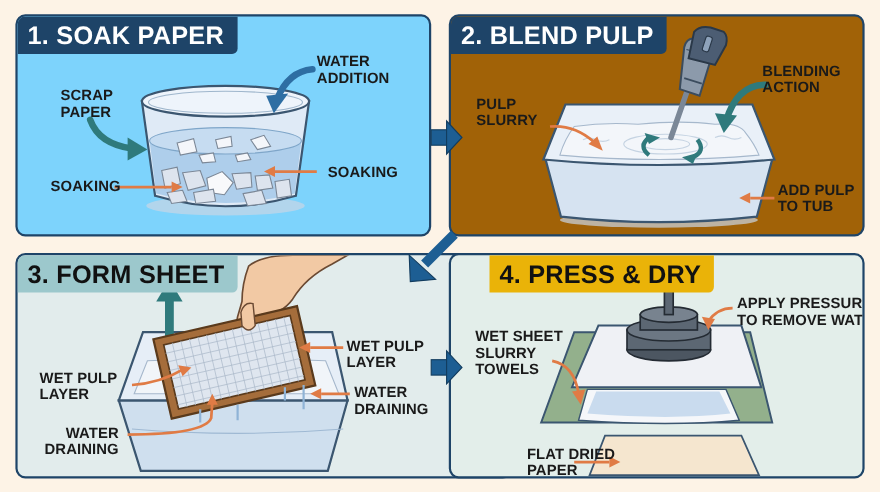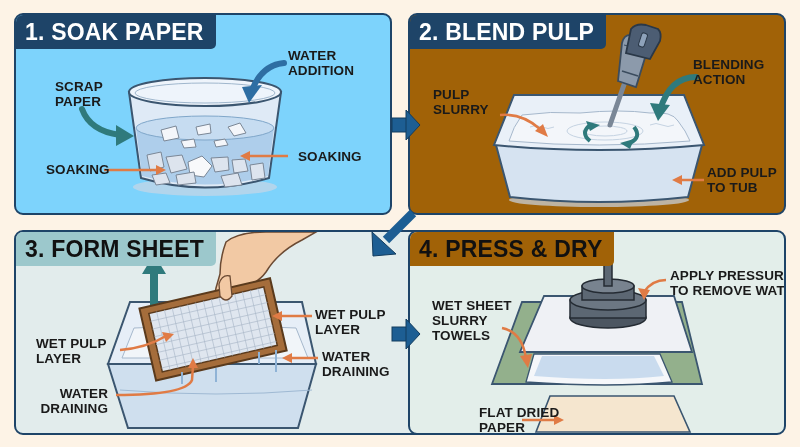--- a/index.html
+++ b/index.html
@@ -25,21 +25,21 @@
     padding: 0 12px 0 9px;
     border-bottom-right-radius: 5px;
     font-weight: 700;
     font-size: 23px;
     line-height: 34px;
     letter-spacing: 0.2px;
     white-space: nowrap;
   }
   .tab.dark { background: #1e4468; color: #ffffff; }
   .tab.teal { background: #9cc8cc; color: #111111; }
-  .tab.green { background: #a16207; color: #111111; }
+  .tab.green { background: #eab308; color: #111111; margin-left: 35px; }
   .label {
     position: absolute;
     font-weight: 700;
     font-size: 13.5px;
     line-height: 15px;
     color: #1a1a1a;
     white-space: pre;
     letter-spacing: 0.1px;
   }
   .label.right { text-align: right; }

